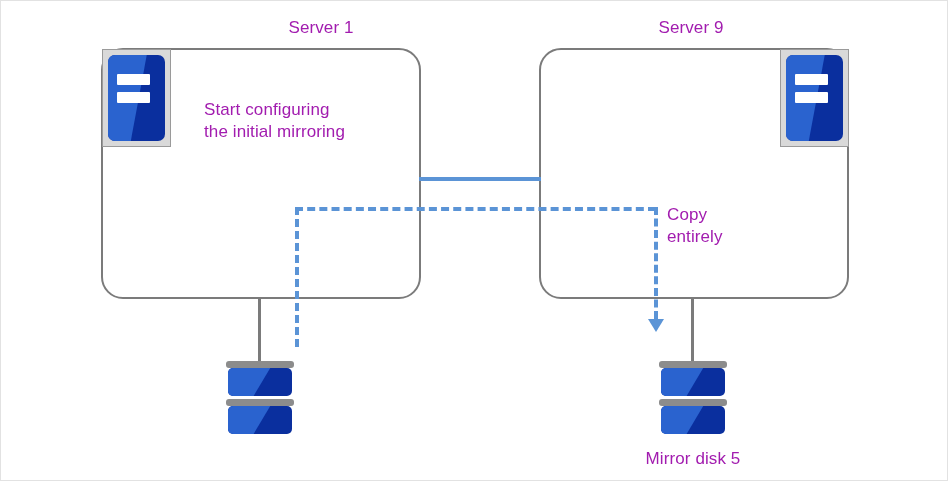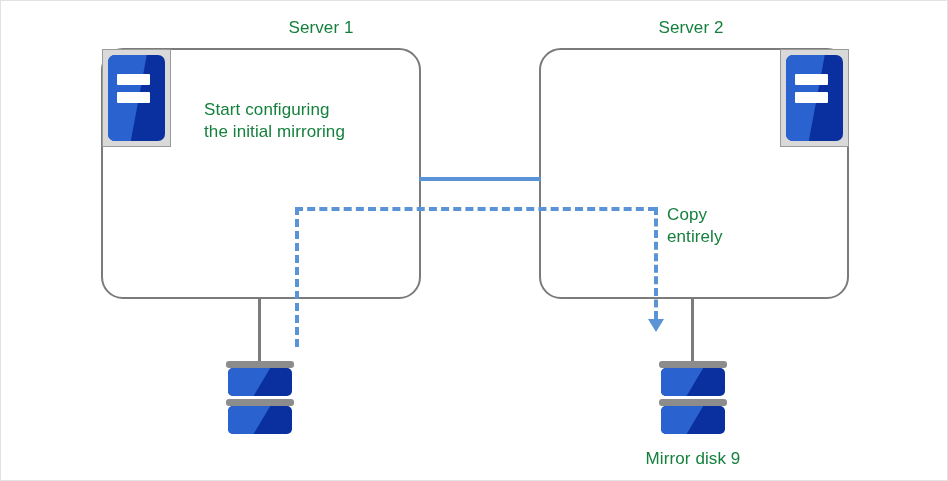--- a/index.html
+++ b/index.html
@@ -16,21 +16,21 @@
     height: 481px;
     background: #ffffff;
     border: 1px solid #e2e2e2;
     box-sizing: border-box;
     overflow: hidden;
   }
 
   
   .label {
     position: absolute;
-    color: #15803d;
+    color: #a21caf;
     font-size: 17px;
     line-height: 22px;
     white-space: pre;
     letter-spacing: 0.1px;
   }
   .label.center {
     text-align: center;
   }
 
   
@@ -134,21 +134,21 @@
     border-top: 13px solid #5b94d6;
   }
 </style>
 </head>
 <body>
 
 <div id="canvas">
 
   <div class="label center" style="left:200px; top:16px; width:240px;">Server 1</div>
 
-  <div class="label center" style="left:570px; top:16px; width:240px;">Server 2</div>
+  <div class="label center" style="left:570px; top:16px; width:240px;">Server 9</div>
 
   <div class="server-box" style="left:100px; top:47px; width:320px; height:251px;"></div>
 
   <div class="server-icon" style="left:101px; top:48px; width:69px; height:98px;">
     <div class="chip">
       <div class="bar b1"></div>
       <div class="bar b2"></div>
     </div>
   </div>
 
@@ -186,18 +186,18 @@
   </div>
 
 
   <div class="disk-icon" style="left:658px; top:360px; width:68px; height:78px;">
     <div class="platter" style="top:0;"></div>
     <div class="slab" style="top:7px;"></div>
     <div class="platter" style="top:38px;"></div>
     <div class="slab" style="top:45px;"></div>
   </div>
 
-  <div class="label center" style="left:592px; top:447px; width:200px;">Mirror disk 9</div>
+  <div class="label center" style="left:592px; top:447px; width:200px;">Mirror disk 5</div>
 
   <div class="label" style="left:666px; top:203px; width:110px;">Copy
 entirely</div>
 
 </div>
 
 </body></html>

